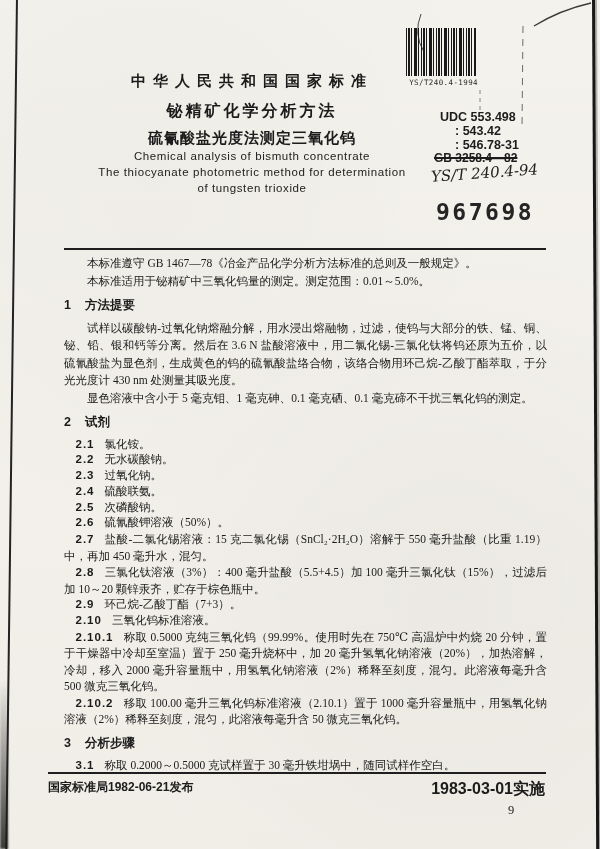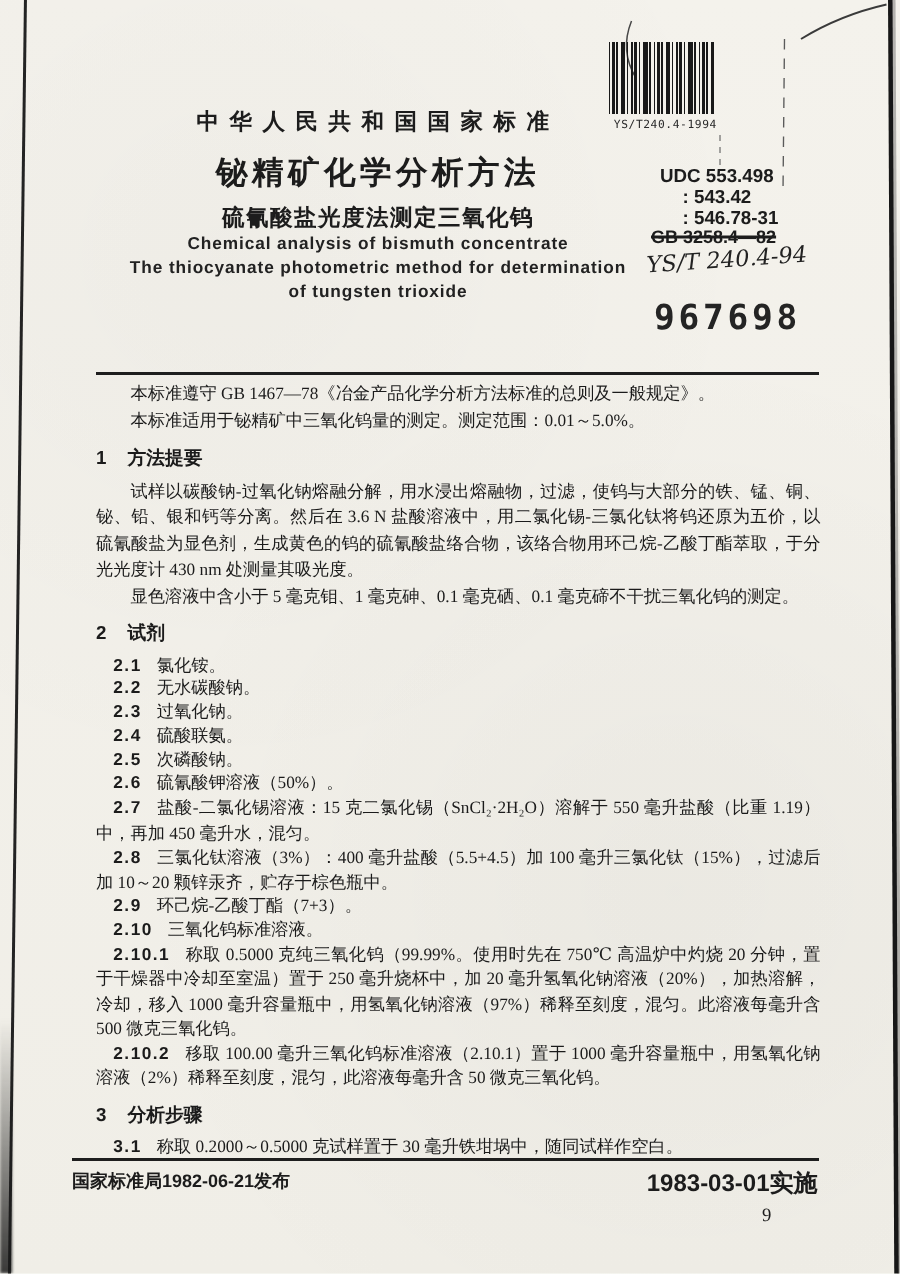--- a/index.html
+++ b/index.html
@@ -23,23 +23,23 @@
                 transform:rotate(-0.28deg); transform-origin:top left; }
   .smudge-bl  { position:absolute; left:0; bottom:0; width:8px; height:170px;
                 background:linear-gradient(to bottom, rgba(25,25,25,0), rgba(25,25,25,.85));
                 filter:blur(1px); }
   .marks { position:absolute; left:0; top:0; pointer-events:none; }
 
   
   .hdr-left { position:absolute; left:58px; top:72px; width:388px; text-align:center;
               font-family:"Liberation Sans","DejaVu Sans",sans-serif; }
   .nat { font-size:15px; font-weight:bold; letter-spacing:7px; margin-bottom:10px; white-space:nowrap; }
-  .t1  { font-size:21px; font-weight:bold; letter-spacing:3px; margin-bottom:7px; white-space:nowrap; }
+  .t1  { font-size:16px; font-weight:bold; letter-spacing:3px; margin-bottom:7px; white-space:nowrap; }
   .t2  { font-size:15px; font-weight:bold; letter-spacing:1px; margin-bottom:0; white-space:nowrap; }
-  .en  { font-size:11.5px; font-weight:bold; line-height:16px; letter-spacing:0.6px; color:#222;text-align:center; }
+  .en  { font-size:11.5px; font-weight:normal; line-height:16px; letter-spacing:0.6px; color:#222;text-align:center; }
 
   
   .barcode-wrap { position:absolute; left:406px; top:28px; width:72px; text-align:right; }
   .bars { height:48px; width:70px;
     background:repeating-linear-gradient(90deg,
       #191919 0 1px, transparent 1px 2px,
       #191919 2px 4px, transparent 4px 5px,
       #191919 5px 6px, transparent 6px 8px,
       #191919 8px 11px, transparent 11px 12px,
       #191919 12px 13px, transparent 13px 15px); }
@@ -148,21 +148,21 @@
       <span class="inum">2.6</span><span>硫氰酸钾溶液（50%）。</span></p>
     <p class="item item-multi">
       <span class="inum">2.7</span><span>盐酸-二氯化锡溶液：15 克二氯化锡（SnCl₂·2H₂O）溶解于 550 毫升盐酸（比重 1.19）中，再加 450 毫升水，混匀。</span></p>
     <p class="item item-multi">
       <span class="inum">2.8</span><span>三氯化钛溶液（3%）：400 毫升盐酸（5.5+4.5）加 100 毫升三氯化钛（15%），过滤后加 10～20 颗锌汞齐，贮存于棕色瓶中。</span></p>
     <p class="item">
       <span class="inum">2.9</span><span>环己烷-乙酸丁酯（7+3）。</span></p>
     <p class="item">
       <span class="inum">2.10</span><span>三氧化钨标准溶液。</span></p>
     <p class="item item-multi">
-      <span class="inum">2.10.1</span><span>称取 0.5000 克纯三氧化钨（99.99%。使用时先在 750℃ 高温炉中灼烧 20 分钟，置于干燥器中冷却至室温）置于 250 毫升烧杯中，加 20 毫升氢氧化钠溶液（20%），加热溶解，冷却，移入 1000 毫升容量瓶中，用氢氧化钠溶液（97%）稀释至刻度，混匀。此溶液每毫升含 500 微克三氧化钨。</span></p>
+      <span class="inum">2.10.1</span><span>称取 0.5000 克纯三氧化钨（99.99%。使用时先在 750℃ 高温炉中灼烧 20 分钟，置于干燥器中冷却至室温）置于 250 毫升烧杯中，加 20 毫升氢氧化钠溶液（20%），加热溶解，冷却，移入 2000 毫升容量瓶中，用氢氧化钠溶液（2%）稀释至刻度，混匀。此溶液每毫升含 500 微克三氧化钨。</span></p>
     <p class="item item-multi">
       <span class="inum">2.10.2</span><span>移取 100.00 毫升三氧化钨标准溶液（2.10.1）置于 1000 毫升容量瓶中，用氢氧化钠溶液（2%）稀释至刻度，混匀，此溶液每毫升含 50 微克三氧化钨。</span></p>
 
     <div class="sec-h">
       <span class="sn">3</span><span>分析步骤</span>
     </div>
     <p class="item item-multi">
       <span class="inum">3.1</span><span>称取 0.2000～0.5000 克试样置于 30 毫升铁坩埚中，随同试样作空白。</span></p>
   </div>
 

